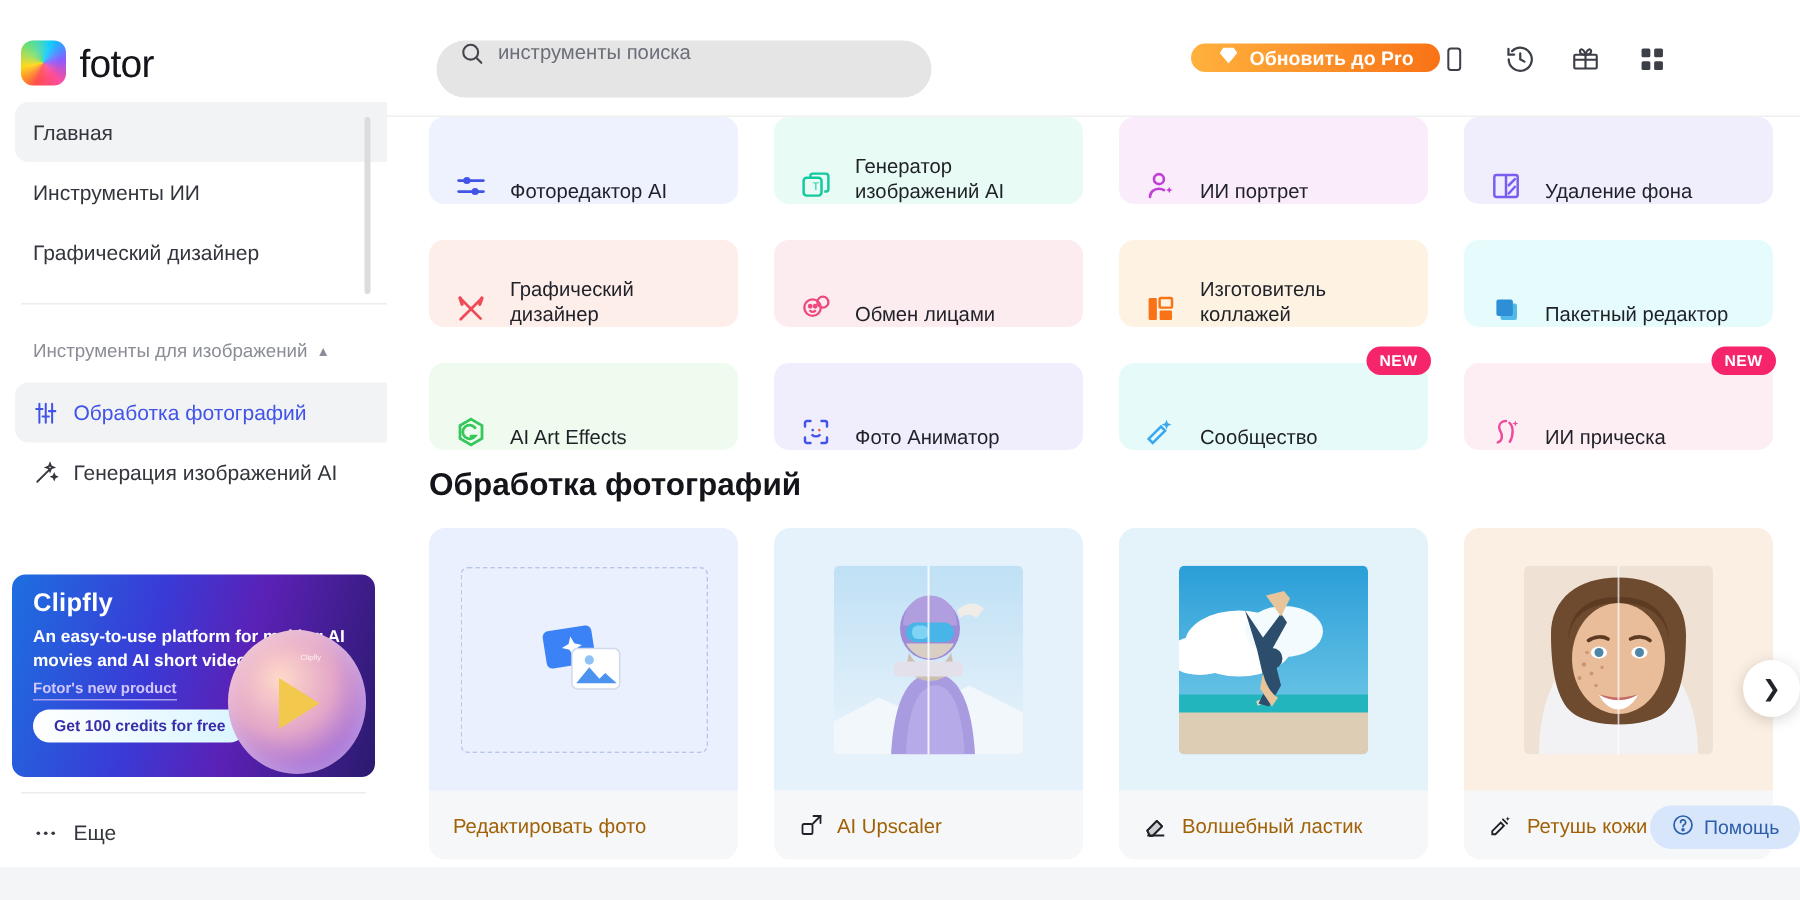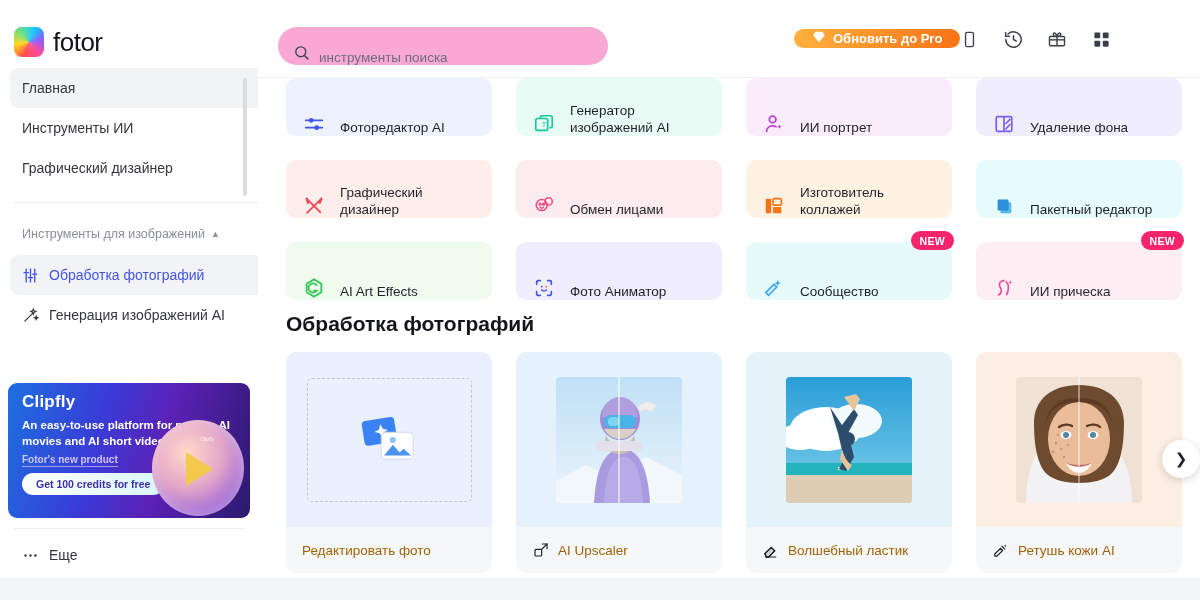--- a/index.html
+++ b/index.html
@@ -67,22 +67,22 @@
 
   .side-scroll { position:absolute; left:243px; top:78px; width:4px; height:118px; border-radius:2px; background:#dcdcdc; }
 
   
   .header {
     position:absolute; left:258px; top:0; right:0; height:78px;
     background:#ffffff; border-bottom:1px solid #f0f0f0; z-index:20;
     display:flex; align-items:center;
   }
   .search {
-    position:absolute; left:20px; top:27px; width:330px; height:38px;
-    background:#f9a8d4; border-radius:19px; display:flex; align-items:flex-end; gap:9px; padding:0 15px;
+    position:absolute; left:33px; top:27px; width:330px; height:38px;
+    background:#e5e5e5; border-radius:19px; display:flex; align-items:flex-start; gap:9px; padding:0 15px;
   }
   .search input { border:none; outline:none; background:transparent; font-size:13.5px; color:#5a5d66;
     font-family:"Liberation Sans", sans-serif; width:100%; }
   .search input::placeholder { color:#6c6f78; }
 
   .pro-btn {
     position:absolute; left:536px; top:29px; height:19px; padding:0 18px;
     border-radius:18px; display:flex; align-items:center; gap:7px; cursor:pointer;
     background: linear-gradient(90deg, #ffb13d 0%, #f97316 100%);
     color:#ffffff; font-size:13px; font-weight:bold; white-space:nowrap;
@@ -547,15 +547,25 @@
         </div>
       </div>
 
     </section>
   </main>
 
   <div class="next-btn">
     <span>❯</span>
   </div>
 
+  <div class="help">
+    <span>
+      <svg viewBox="0 0 24 24" width="16" height="16" fill="none" stroke="#2d5fa8" stroke-width="1.7" stroke-linecap="round">
+        <circle cx="12" cy="12" r="9"></circle>
+          <path d="M9.6 9.4a2.5 2.5 0 1 1 3.4 2.3c-.7.3-1 .9-1 1.6v.3"></path>
+          <circle cx="12" cy="16.8" r=".9" fill="#2d5fa8"></circle>
+      </svg>
+    </span>
+    <span>Помощь</span>
+  </div>
 
   <div class="bottom-band"></div>
 </div>
 
 </body></html>

